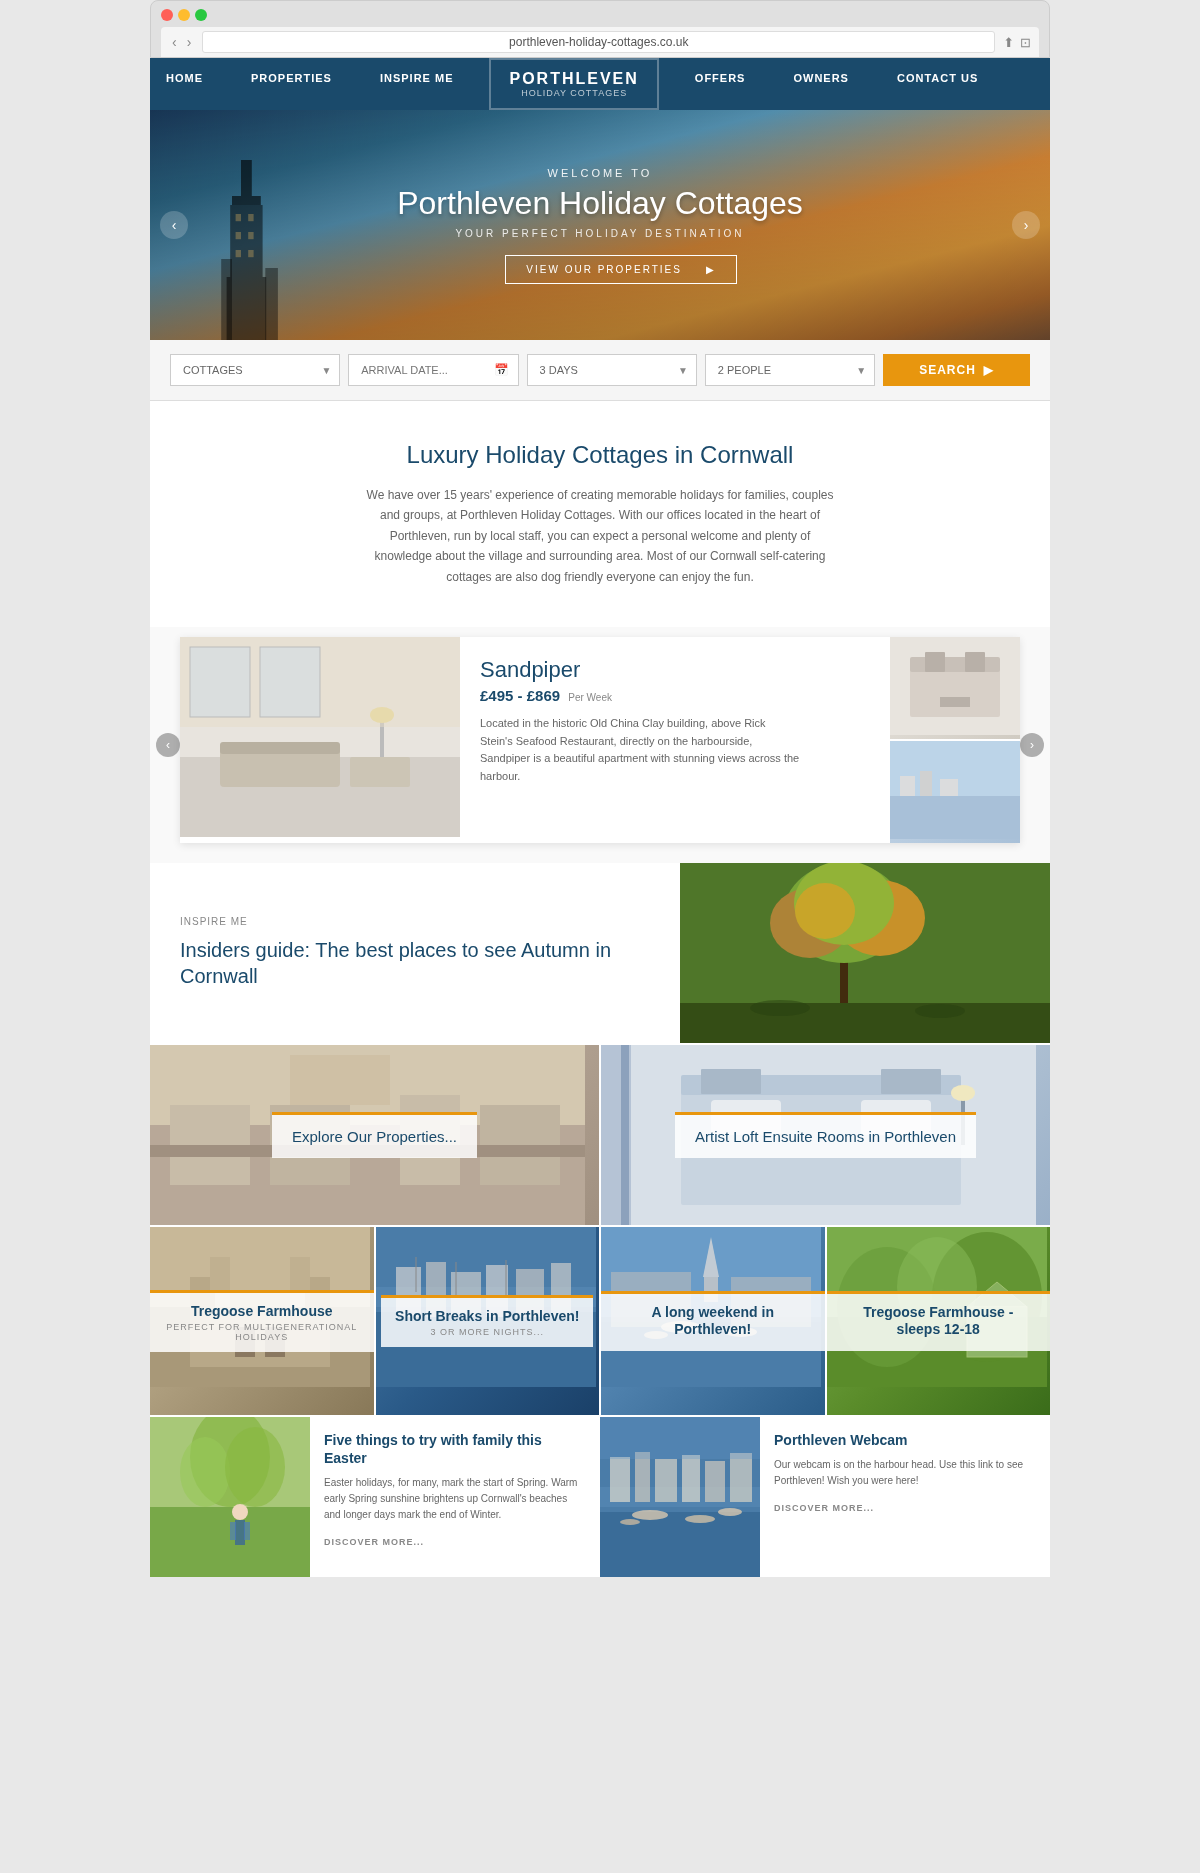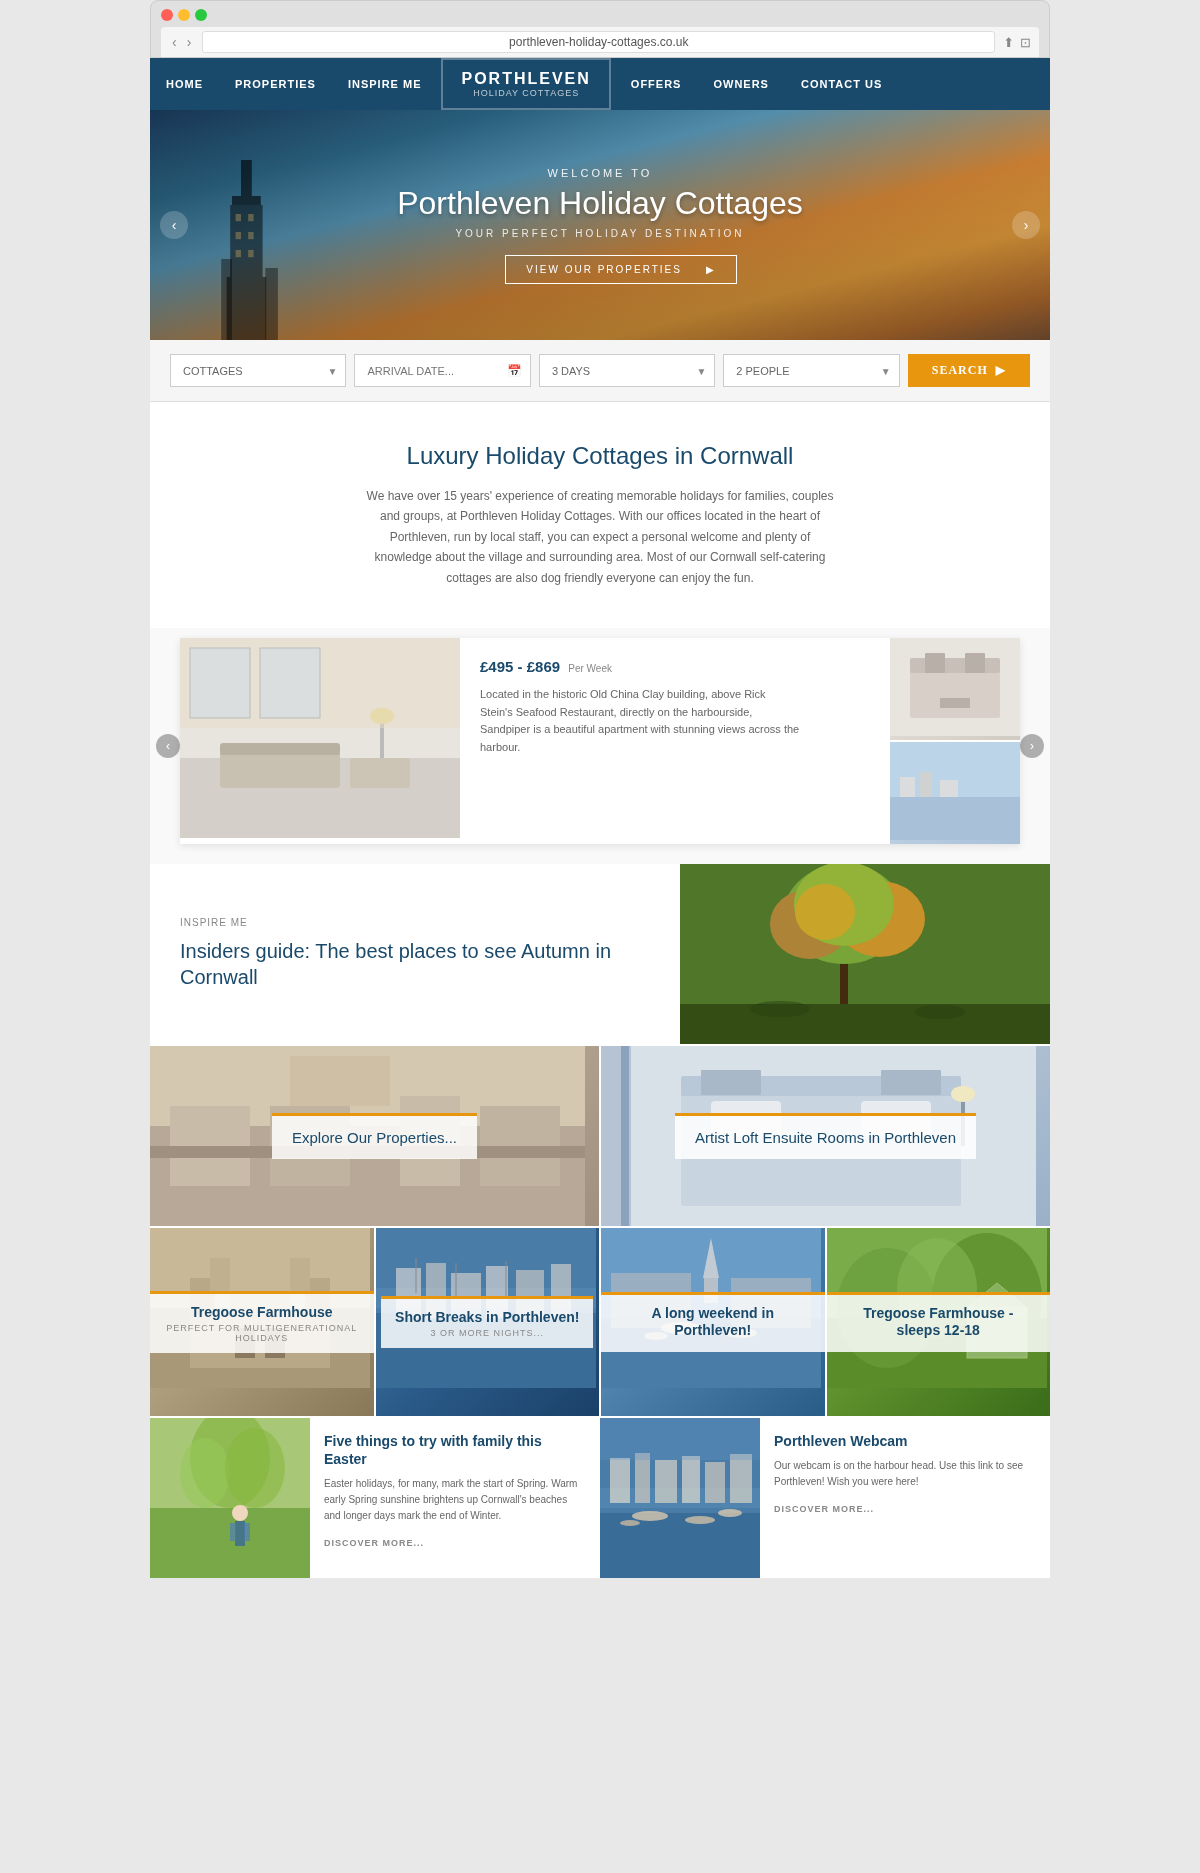--- a/index.html
+++ b/index.html
@@ -42,21 +42,21 @@
 
     
     .site { background: white; }
 
     
     nav {
       background: #1a4a6b;
       display: flex; align-items: center; justify-content: center;
     }
     .nav-inner {
-      display: flex; align-items: center; width: 100%;
+      display: flex; align-items: flex-start; width: 100%; gap: 16px;
     }
     .nav-item {
       color: white; text-decoration: none;
       padding: 14px 16px; font-size: 11px; letter-spacing: 1px;
       text-transform: uppercase; font-weight: 600;
       cursor: pointer;
     }
     .nav-logo {
       background: #1a4a6b; border: 2px solid rgba(255,255,255,0.3);
       padding: 10px 18px; text-align: center;
@@ -153,25 +153,24 @@
     .search-date-input {
       width: 100%; border: none; background: transparent;
       font-size: 11px; color: #aaa; outline: none;
     }
     .search-cal-icon {
       position: absolute; right: 8px; top: 50%; transform: translateY(-50%);
       font-size: 12px; color: #888;
     }
     .search-btn {
       background: #e8960e; border: none; color: white;
-      padding: 9px 24px; font-size: 12px; font-weight: bold;
+      padding: 9px 36px; font-size: 12px; font-weight: bold;
       letter-spacing: 1px; text-transform: uppercase;
       cursor: pointer; display: flex; align-items: center; gap: 8px;
       white-space: nowrap;
-      font-family: Liberation Serif, serif;
     }
 
     
     .intro {
       padding: 40px 20px; text-align: center; background: white;
     }
     .intro-title {
       font-size: 24px; color: #1a4a6b; font-weight: 400;
       margin-bottom: 16px;
     }
@@ -481,20 +480,21 @@
           <rect x="200" y="80" width="4" height="40" fill="#bbb"></rect>
           <ellipse cx="202" cy="78" rx="12" ry="8" fill="#e8d890"></ellipse>
 
           <rect x="0" y="0" width="280" height="90" fill="rgba(230,220,200,0.5)"></rect>
           <rect x="10" y="10" width="60" height="70" fill="rgba(200,220,240,0.4)" stroke="#bbb" stroke-width="1"></rect>
           <rect x="80" y="10" width="60" height="70" fill="rgba(200,220,240,0.4)" stroke="#bbb" stroke-width="1"></rect>
         </svg>
       </div>
 
       <div class="property-info">
+        <div class="property-name">Sandpiper</div>
         <div>
           <span class="property-price">
             <span>£495</span> - <span>£869</span>
           </span>
           <span class="property-price-label">Per Week</span>
         </div>
         <p class="property-desc">Located in the historic Old China Clay building, above Rick Stein's Seafood Restaurant, directly on the harbourside, Sandpiper is a beautiful apartment with stunning views across the harbour.</p>
       </div>
 
       <div class="property-side-imgs">

